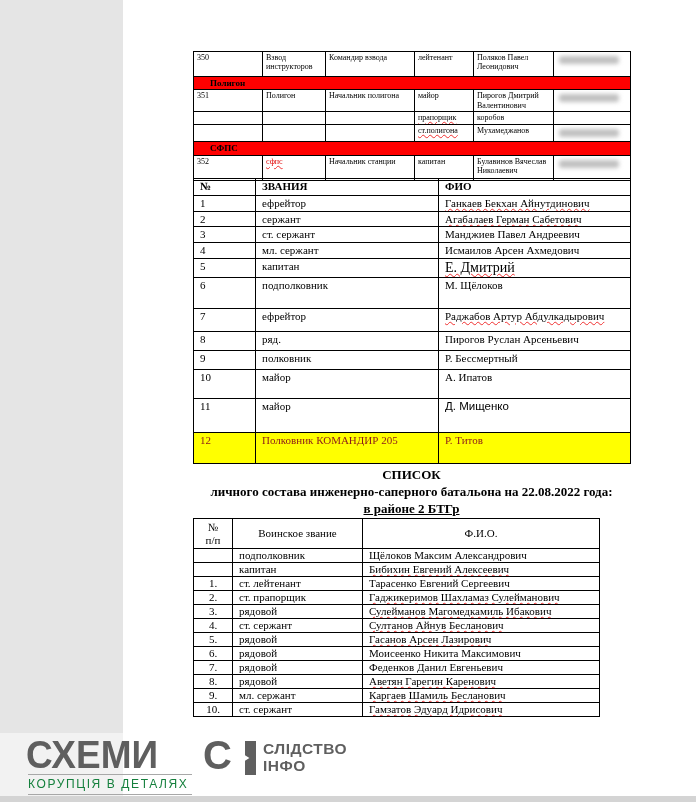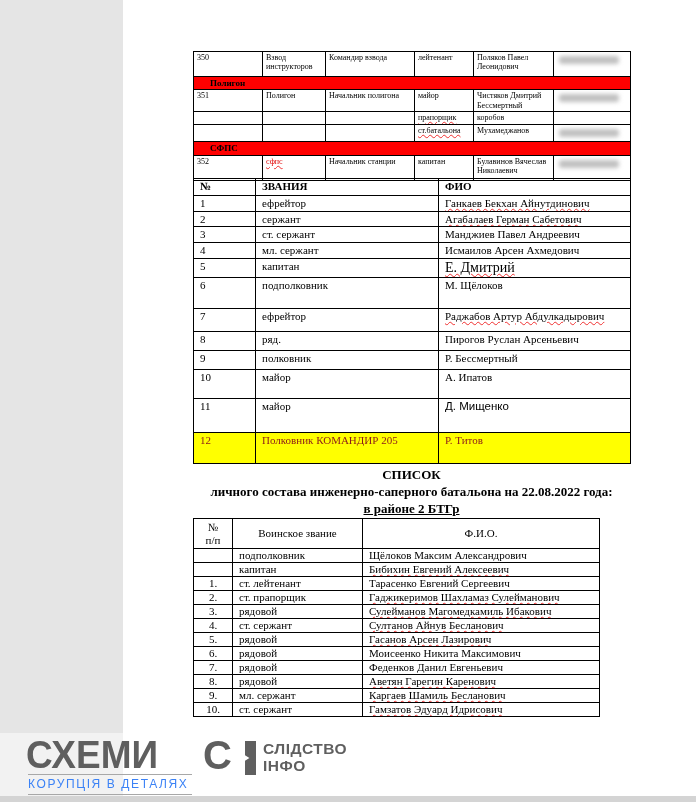--- a/index.html
+++ b/index.html
@@ -50,21 +50,21 @@
   .h13 td{height:11px;} .h14 td{height:12px;} .h16 td{height:14px;}
   .h18 td{height:16px;} .h22 td{height:20px;} .h28 td{height:26px;}
   .h30 td{height:28px;} .h33 td{height:31px;margin-top:41px;} .h15 td{height:13px;}
 
   
   .wm-lighten{left:0;top:733px;width:123px;height:63px;background:rgba(255,255,255,0.5);}
   .wm{font-family:"Liberation Sans",sans-serif;color:#5f5f5f;}
   .schemes{left:26px;top:733px;font-size:37px;font-weight:bold;letter-spacing:0px;
            transform:scaleY(1.05);transform-origin:left top;}
   .wm-line1{left:28px;top:774px;width:164px;height:1px;background:#a8a8a8;}
-  .tagline{left:28px;top:777px;font-size:12px;letter-spacing:1.6px;color:#3b82f6;}
+  .tagline{left:28px;top:777px;font-size:12px;letter-spacing:1.6px;color:#15803d;}
   .wm-line2{left:28px;top:794px;width:164px;height:1px;background:#a8a8a8;}
   .si-c{left:203px;top:733px;font-size:40px;font-weight:bold;}
   .si-bar{left:245px;top:741px;width:11px;height:34px;background:#5f5f5f;
           clip-path:polygon(0 0,100% 0,100% 100%,0 100%,0 58%,40% 50%,0 42%);}
   .si-text{left:263px;top:740px;font-size:15.5px;font-weight:bold;line-height:17px;
            letter-spacing:0.5px;}
 </style>
 </head>
 <body>
 
@@ -91,38 +91,38 @@
         </td>
   </tr>
   <tr class="band h12">
     <td colspan="6">Полигон</td>
   </tr>
   <tr class="h20">
     <td>351</td>
     <td>Полигон</td>
     <td>Начальник полигона</td>
     <td>майор</td>
-    <td>Чистяков Дмитрий Бессмертный</td>
+    <td>Пирогов Дмитрий Валентинович</td>
     <td>
           <div class="redbar"></div>
         </td>
   </tr>
   <tr class="h12">
     <td></td>
     <td></td>
     <td></td>
     <td class="sq">прапорщик</td>
     <td>коробов</td>
     <td></td>
   </tr>
   <tr class="h12">
     <td></td>
     <td></td>
     <td></td>
-    <td class="sq">ст.батальона</td>
+    <td class="sq">ст.полигона</td>
     <td>Мухамеджанов</td>
     <td>
           <div class="redbar"></div>
         </td>
   </tr>
   <tr class="band h13">
     <td colspan="6">СФПС</td>
   </tr>
   <tr class="h24">
     <td>352</td>

